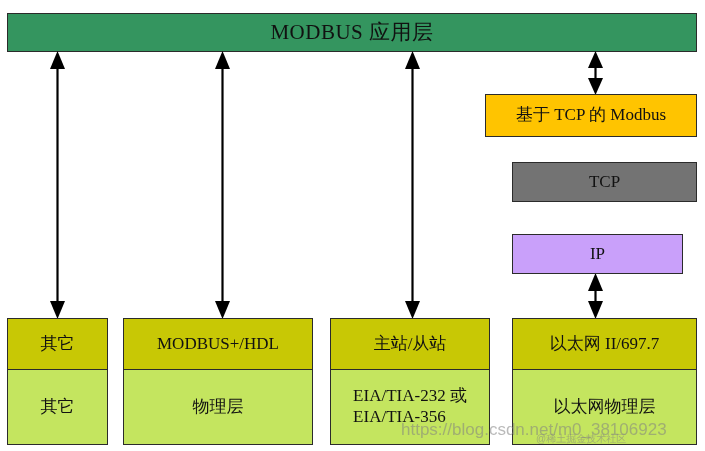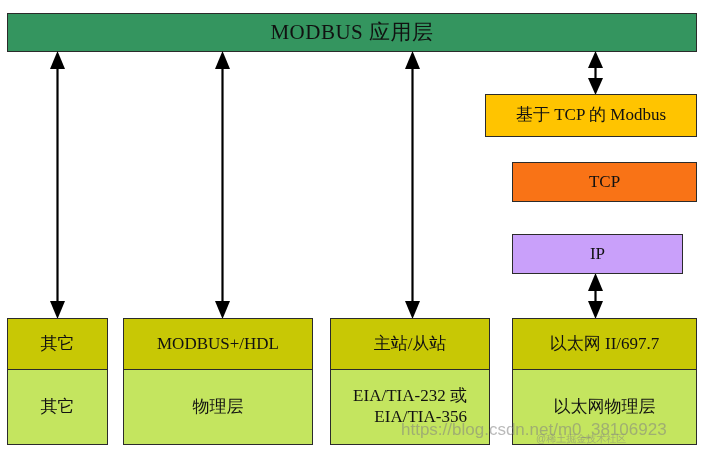--- a/index.html
+++ b/index.html
@@ -11,21 +11,21 @@
   }
   #canvas{position:absolute;left:0;top:0;width:705px;height:451px;}
 
   .box{
     position:absolute;
     box-sizing:border-box;
     border:1.5px solid #2b2b2b;
     display:flex;
     align-items:center;
     justify-content:center;
-    text-align:right;
+    text-align:left;
     color:#111111;
     line-height:1.22;
     white-space:pre-line;
   }
 
   
   .app-bar{
     left:7px;top:13px;width:690px;height:39px;
     background:#34955f;
     font-size:21px;
@@ -33,21 +33,21 @@
   }
 
   
   .mb-tcp{
     left:485px;top:94px;width:212px;height:43px;
     background:#ffc400;
     font-size:17px;
   }
   .tcp-box{
     left:512px;top:162px;width:185px;height:40px;
-    background:#f97316;
+    background:#737373;
     font-size:17px;
   }
   .ip-box{
     left:512px;top:234px;width:171px;height:40px;
     background:#c9a0fa;
     font-size:17px;
   }
 
   
   .col{position:absolute;top:318px;}

